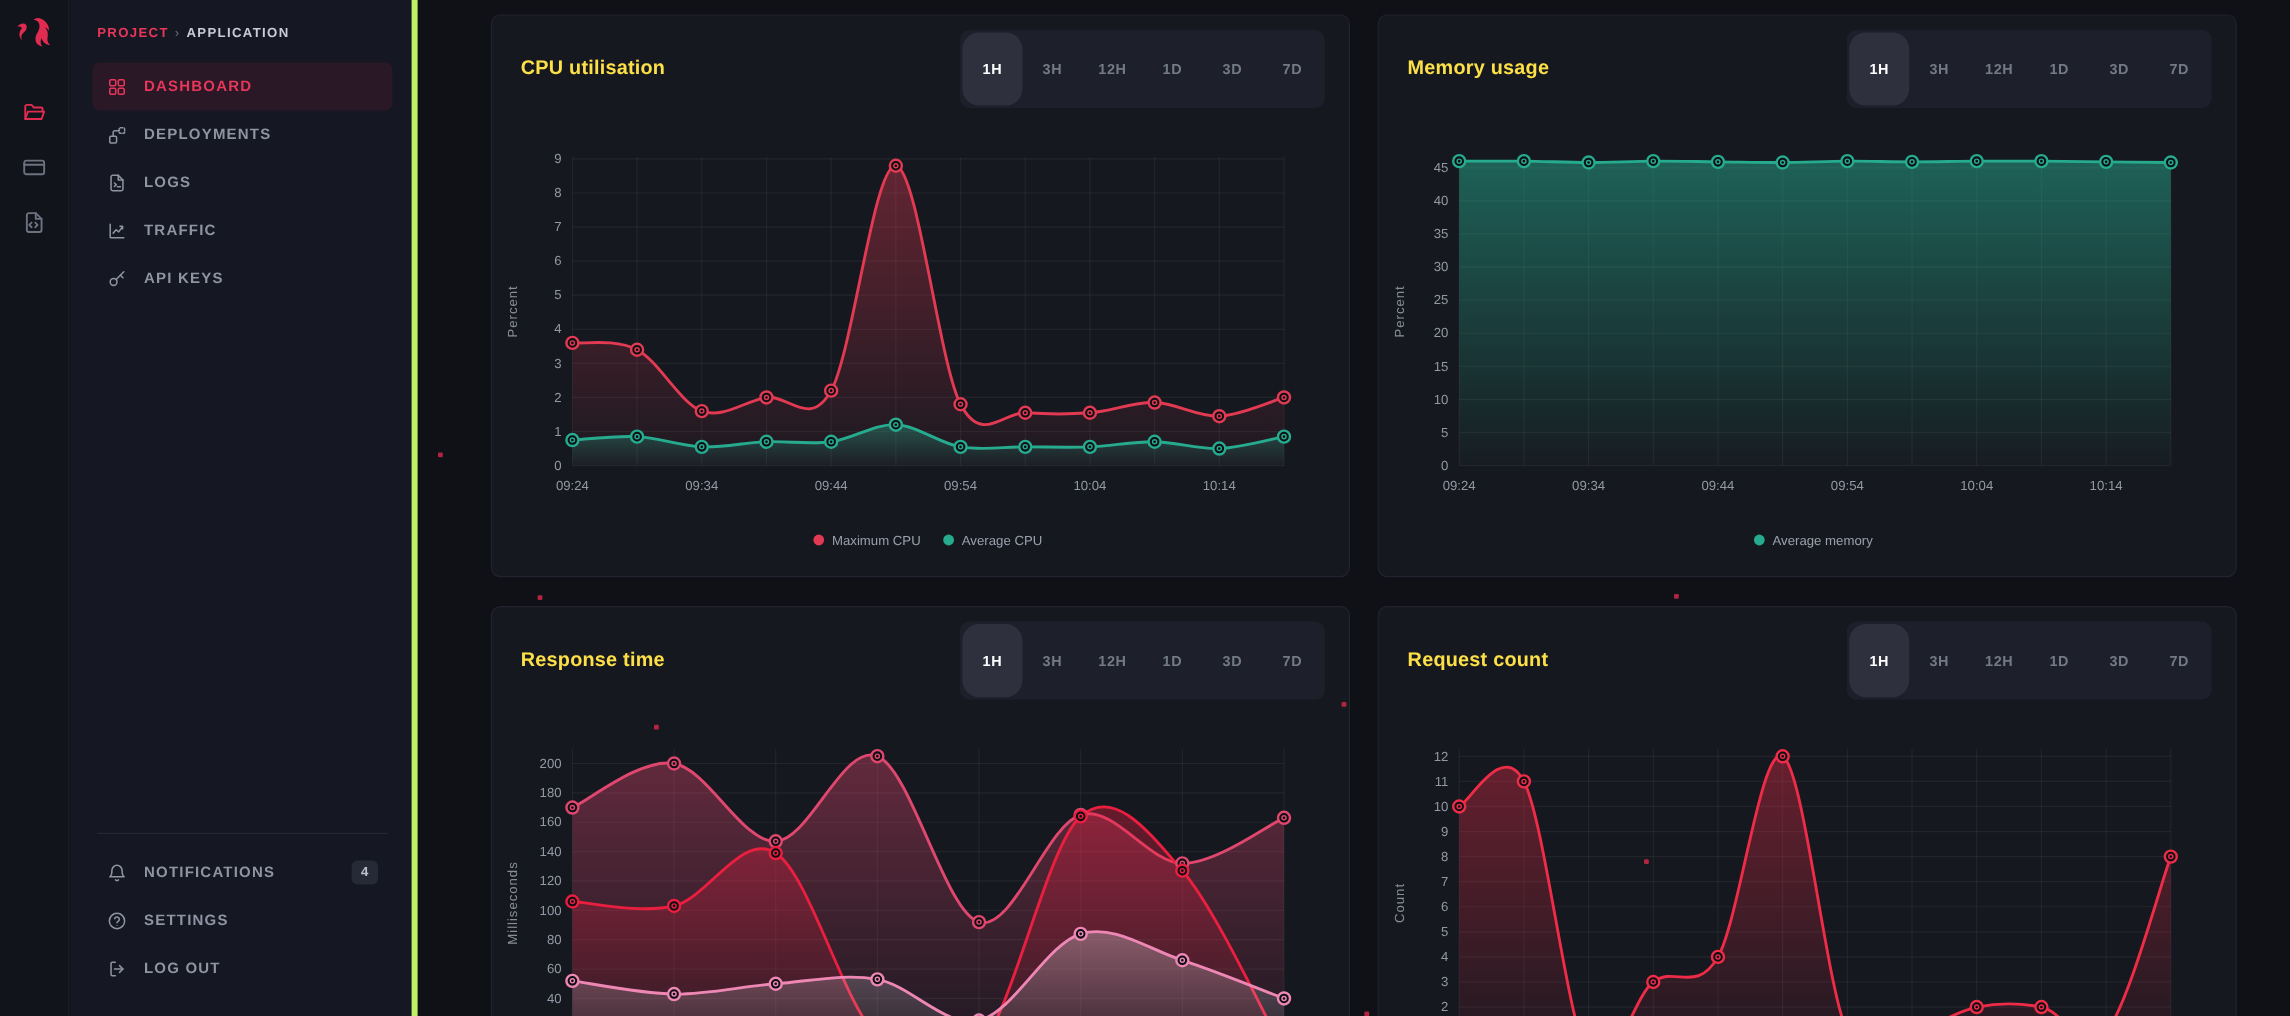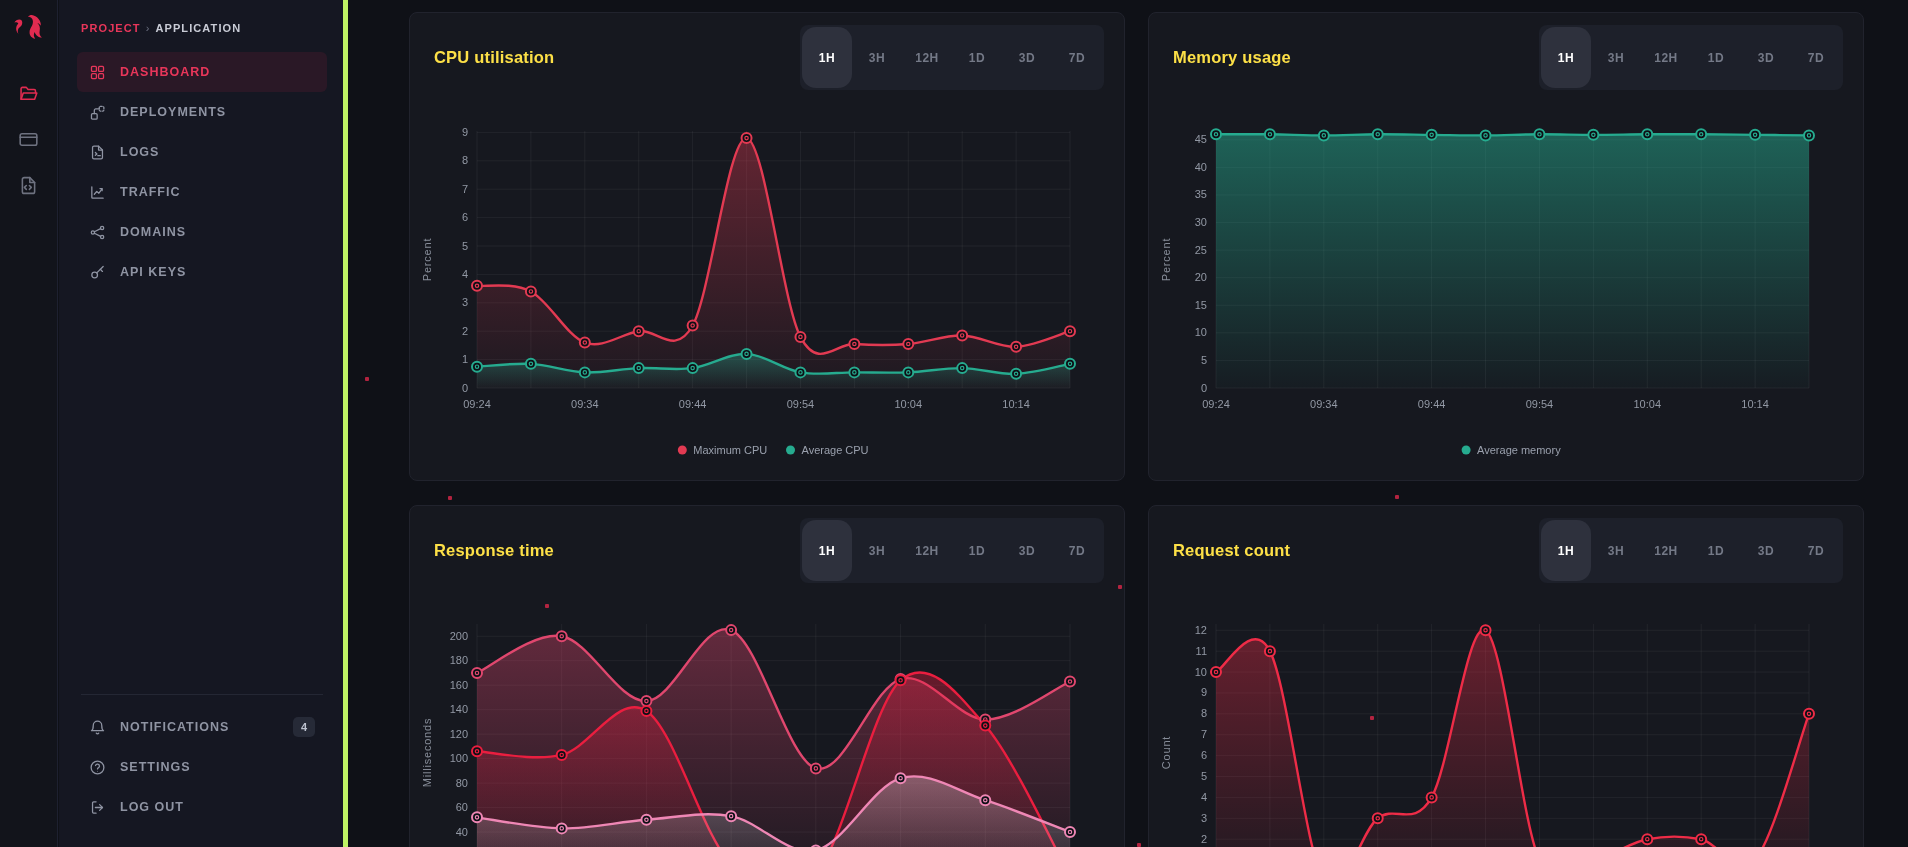--- a/index.html
+++ b/index.html
@@ -123,31 +123,20 @@
       </div>
       <div class="side-item">
         <span class="si-icon">
           <svg viewBox="0 0 24 24" fill="none" stroke="currentColor" stroke-width="1.8" stroke-linecap="round" stroke-linejoin="round">
             <path d="M4 4v15a1 1 0 0 0 1 1h15"></path>
             <path d="M7.5 14.5l3.5-4 3 2.5 4.5-6"></path>
             <path d="M15.5 6.5h3v3"></path>
           </svg>
         </span>
         <span>TRAFFIC</span>
-      </div>
-      <div class="side-item">
-        <span class="si-icon">
-          <svg viewBox="0 0 24 24" fill="none" stroke="currentColor" stroke-width="1.8" stroke-linecap="round" stroke-linejoin="round">
-            <circle cx="5.5" cy="12" r="2.3"></circle>
-            <circle cx="18.5" cy="5.5" r="2.3"></circle>
-            <circle cx="18.5" cy="18.5" r="2.3"></circle>
-            <path d="M7.6 10.9l8.8-4.4M7.6 13.1l8.8 4.4"></path>
-          </svg>
-        </span>
-        <span>DOMAINS</span>
       </div>
       <div class="side-item">
         <span class="si-icon">
           <svg viewBox="0 0 24 24" fill="none" stroke="currentColor" stroke-width="1.8" stroke-linecap="round" stroke-linejoin="round">
             <circle cx="8" cy="15.5" r="4"></circle>
             <path d="M11 12.5L20 3.5"></path>
             <path d="M16 7.5l3 3"></path>
           </svg>
         </span>
         <span>API KEYS</span>

